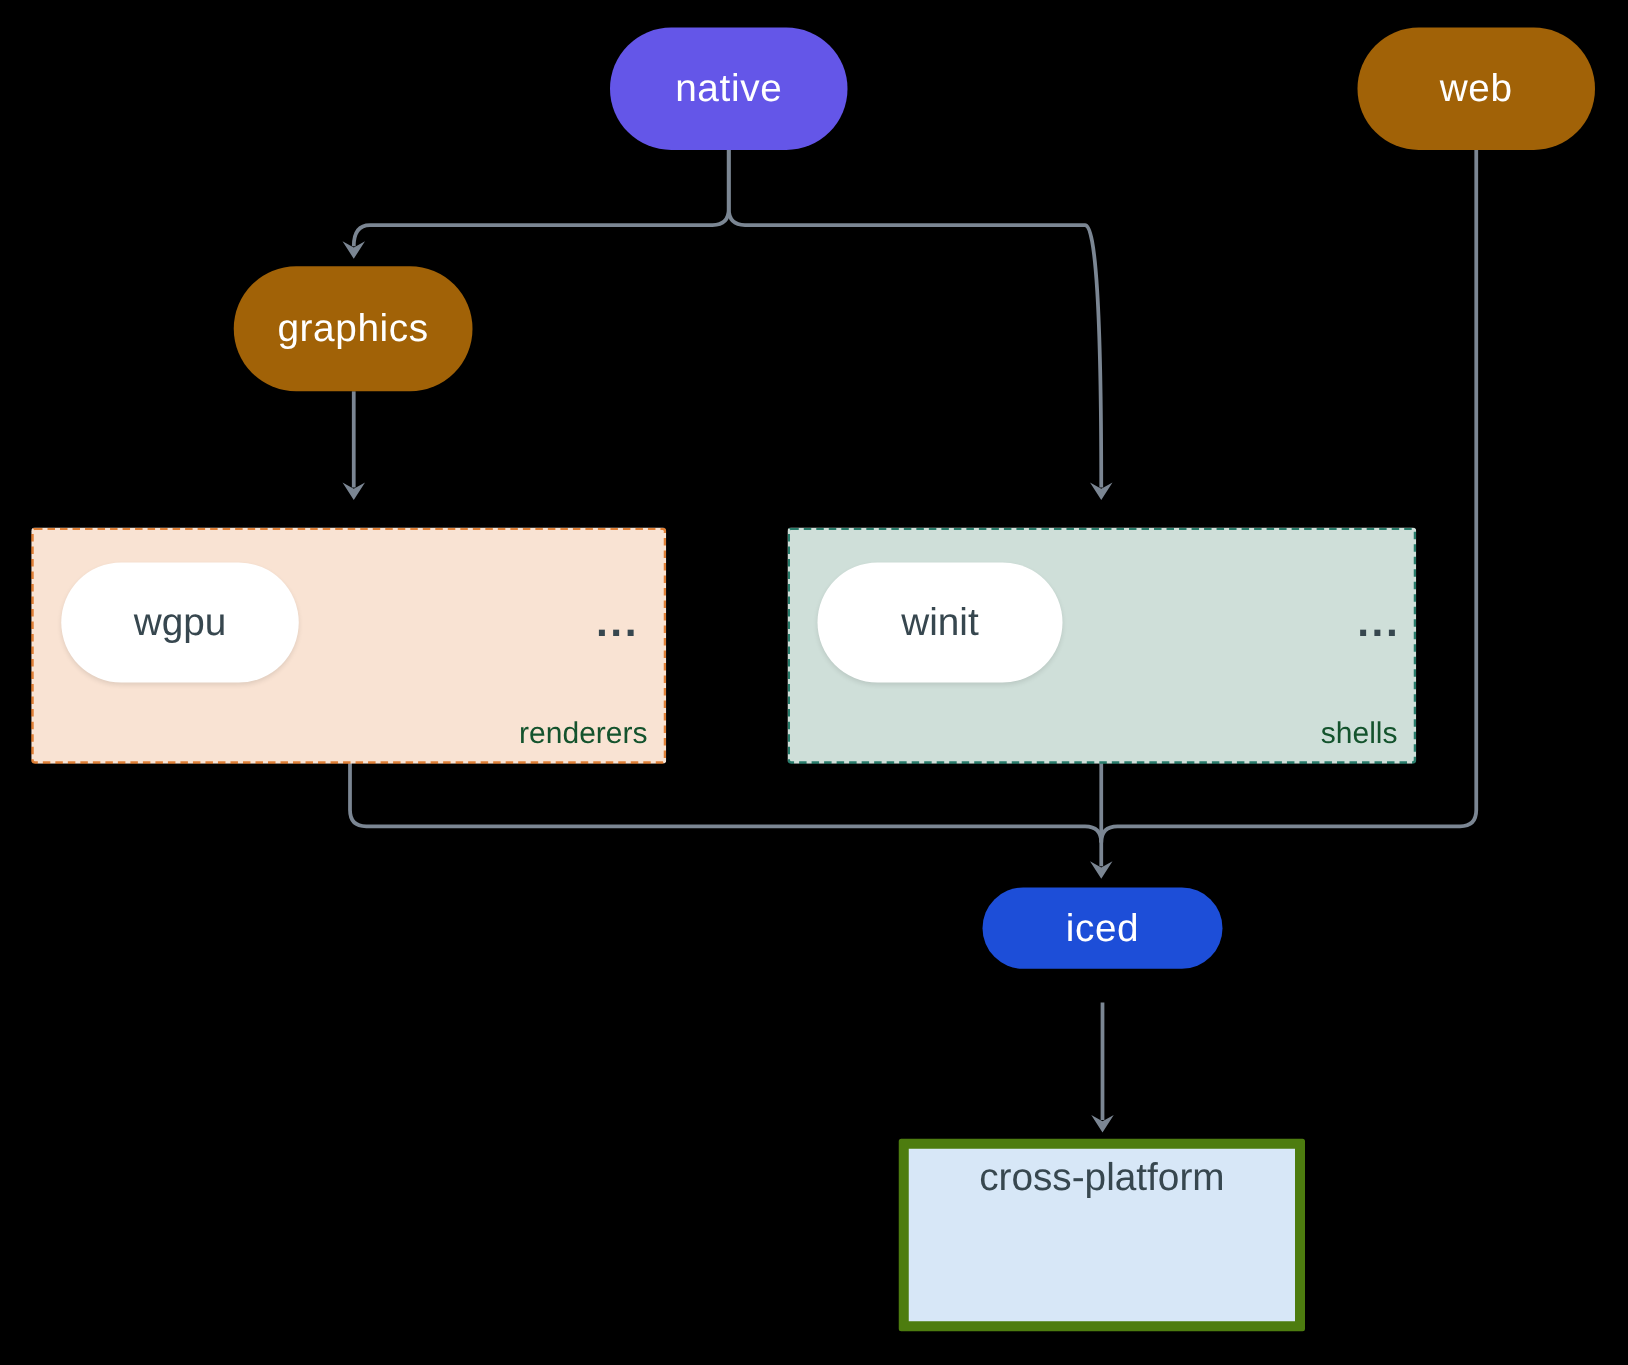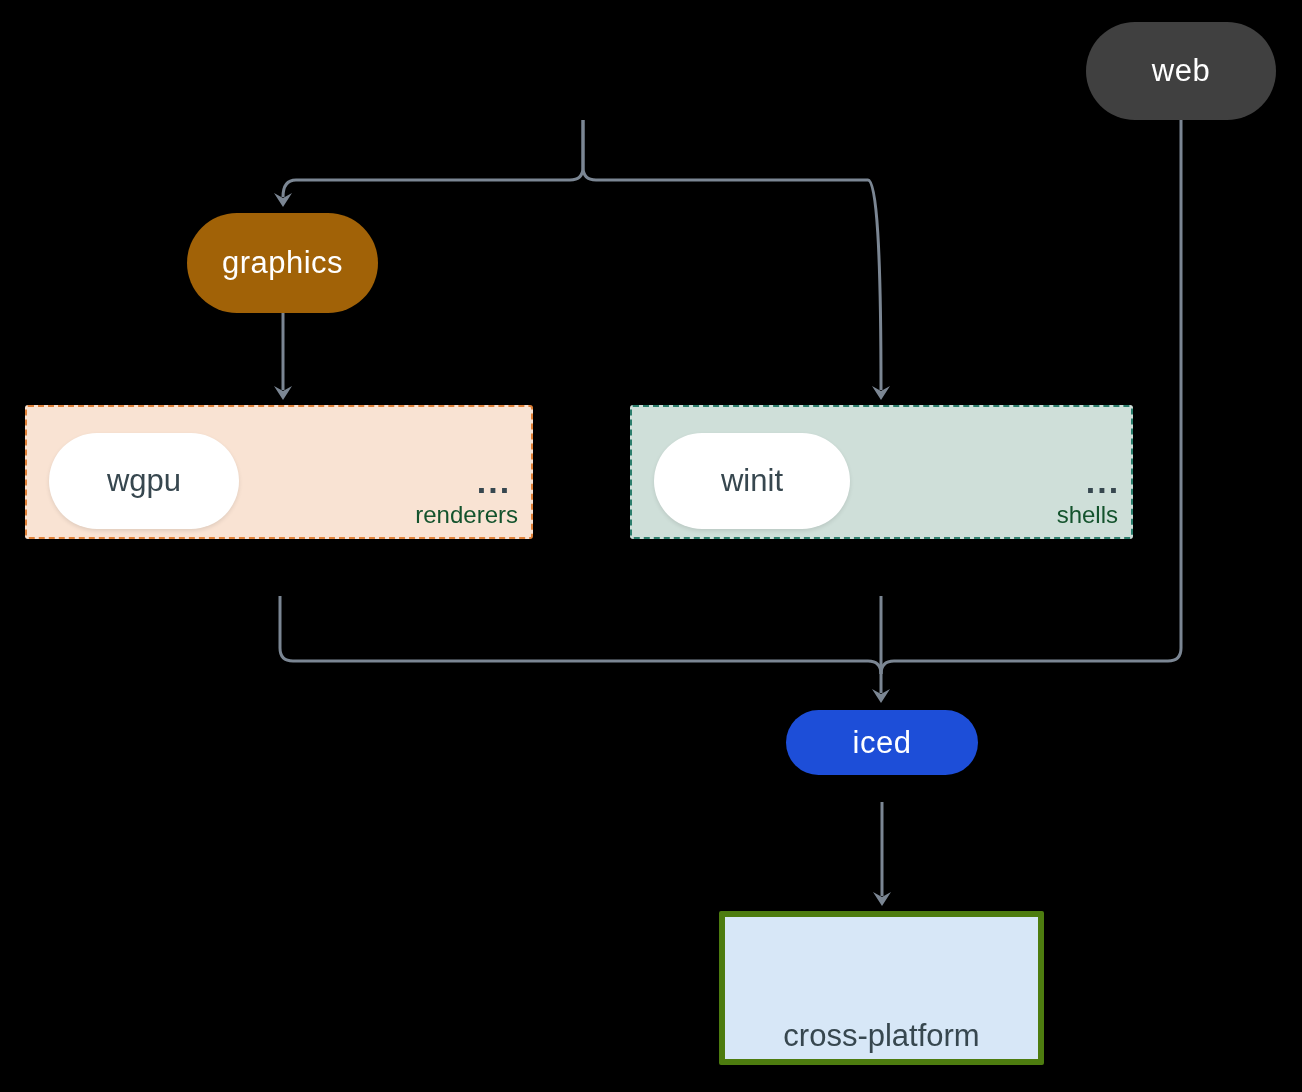--- a/index.html
+++ b/index.html
@@ -25,28 +25,28 @@
     position: absolute;
     display: flex;
     align-items: center;
     justify-content: center;
     border-radius: 50px;
     font-size: 31px;
     letter-spacing: 0.5px;
     color: #ffffff;
   }
   .pill-native  { left: 488px;  top: 22px;  width: 190px; height: 98px;  background: #6456e8; }
-  .pill-web     { left: 1086px; top: 22px;  width: 190px; height: 98px;  background: #404040; }
+  .pill-web     { left: 1086px; top: 22px;  width: 190px; height: 98px;  background: #a16207; }
   .pill-graphics{ left: 187px;  top: 213px; width: 191px; height: 100px; background: #a16207; }
   .pill-iced    { left: 786px;  top: 710px; width: 192px; height: 65px;  background: #1d4ed8; }
 
   .group {
     position: absolute;
-    top: 405px;
-    height: 134px;
+    top: 422px;
+    height: 189px;
     border-radius: 3px;
     box-sizing: border-box;
   }
   .group-renderers {
     left: 25px;
     width: 508px;
     background: #f9e3d3;
     border: 2px dashed #e08138;
   }
   .group-shells {
@@ -95,26 +95,26 @@
     color: #14532d;
   }
   .app-box {
     position: absolute;
     left: 719px;
     top: 911px;
     width: 325px;
     height: 154px;
     box-sizing: border-box;
     background: #d7e7f7;
-    border: 6px solid #4d7c0f;
+    border: 8px solid #4d7c0f;
     border-radius: 2px;
     display: flex;
     flex-direction: column;
     align-items: center;
-    justify-content: flex-end;
+    justify-content: space-between;
     font-size: 31px;
     line-height: 46px;
     color: #37474f;
   }
 </style>
 </head>
 <body>
 
 <div class="stage">
 
@@ -130,20 +130,23 @@
     </g>
     <g fill="#7b8693" stroke="none">
       <polygon points="283,207 274,193 283,198 292,193"></polygon>
       <polygon points="283,400 274,386 283,391 292,386"></polygon>
       <polygon points="881,400 872,386 881,391 890,386"></polygon>
       <polygon points="881,703 872,689 881,694 890,689"></polygon>
       <polygon points="882,906 873,892 882,897 891,892"></polygon>
     </g>
   </svg>
 
+  <div class="pill pill-native">
+    <span>native</span>
+  </div>
 
   <div class="pill pill-web">
     <span>web</span>
   </div>
 
   <div class="pill pill-graphics">
     <span>graphics</span>
   </div>
 
   <div class="group group-renderers">

